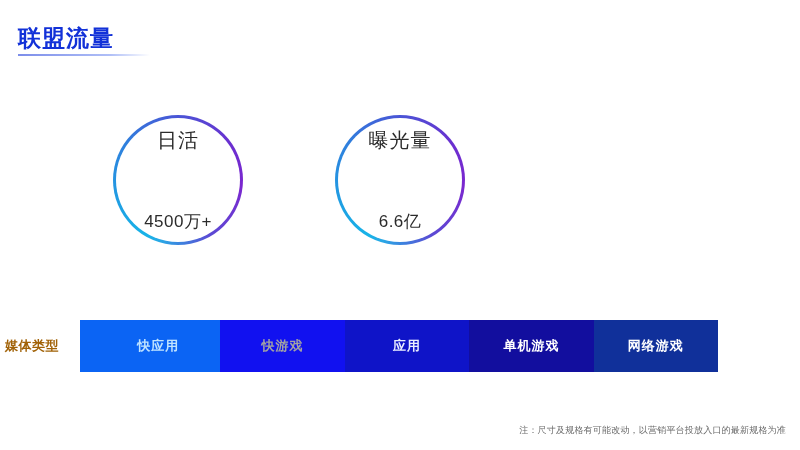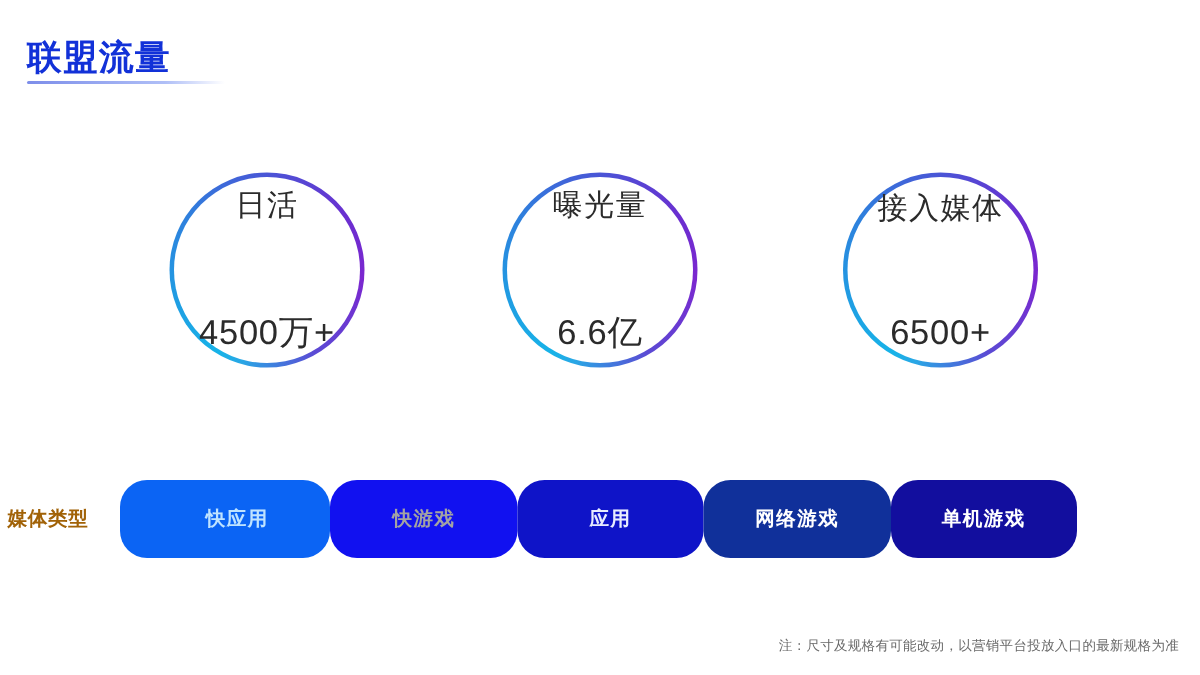--- a/index.html
+++ b/index.html
@@ -1,15 +1,15 @@
 <!DOCTYPE html>
 <html><head>
 <meta charset="utf-8">
 <style>
-  * { margin:0; padding:0; box-sizing:border-box;border-radius:18px; }
+  * { margin:0; padding:0; box-sizing:border-box; }
   html, body {
     width:800px; height:450px;
     background:#ffffff;
     font-family:"Liberation Sans","DejaVu Sans",sans-serif;
     overflow:hidden;
   }
   .slide { position:relative; width:800px; height:450px; background:#ffffff; }
 
   
   .title-wrap { position:absolute; left:18px; top:26px; }
@@ -37,21 +37,21 @@
         #4a55d6 150deg, #6a2fd0 205deg, #7b27cf 245deg,
         #5b4ad4 300deg, #2aa6e5 345deg, #17b3e8 360deg);
     z-index:0;
   }
   .circle::after {
     content:""; position:absolute; inset:0; border-radius:50%;
     background:#ffffff; z-index:1;
   }
   .circle .c-label, .circle .c-value { position:relative; z-index:2; color:#2b2b2b; }
   .circle .c-label { font-size:20px; margin-bottom:16px; letter-spacing:1px; }
-  .circle .c-value { font-size:23px; letter-spacing:.5px;margin-top:40px; }
+  .circle .c-value { font-size:17px; letter-spacing:.5px;margin-top:40px; }
 
   .circle.c1 { left:116px; top:0px; }
   .circle.c2 { left:338px; top:0px; }
   .circle.c3 { left:565px; top:0px; }
 
   
   .bar-row { position:absolute; left:0; top:320px; width:800px; height:52px; }
   .bar-label {
     position:absolute; left:5px; top:0; width:72px; height:52px;
     display:flex; align-items:center; justify-content:flex-start;
@@ -85,43 +85,39 @@
     <div class="circle c1">
       <div class="c-label">日活</div>
       <div class="c-value">4500万+</div>
     </div>
 
     <div class="circle c2">
       <div class="c-label">曝光量</div>
       <div class="c-value">6.6亿</div>
     </div>
 
-    <div class="circle c3">
-      <div class="c-label">接入媒体</div>
-      <div class="c-value">6500+</div>
-    </div>
 
   </div>
 
   <div class="bar-row">
     <div class="bar-label">媒体类型</div>
     <div class="bar">
       <div class="seg" style="background: rgb(11, 100, 244); color: rgb(191, 227, 255); padding-left: 16px;">
           <span>快应用</span>
         </div>
       <div class="seg" style="background: rgb(17, 17, 240); color: #a3a3a3;">
           <span>快游戏</span>
         </div>
       <div class="seg" style="background: rgb(15, 20, 200); color: rgb(232, 236, 255);">
           <span>应用</span>
         </div>
+      <div class="seg" style="background: rgb(18, 14, 158); color: rgb(255, 255, 255);">
+          <span>单机游戏</span>
+        </div>
       <div class="seg" style="background: rgb(16, 48, 154); color: rgb(255, 255, 255);">
           <span>网络游戏</span>
-        </div>
-      <div class="seg" style="background: rgb(18, 14, 158); color: rgb(255, 255, 255);">
-          <span>单机游戏</span>
         </div>
     </div>
   </div>
 
   <div class="footnote">注：尺寸及规格有可能改动，以营销平台投放入口的最新规格为准</div>
 
 </div>
 
 </body></html>

